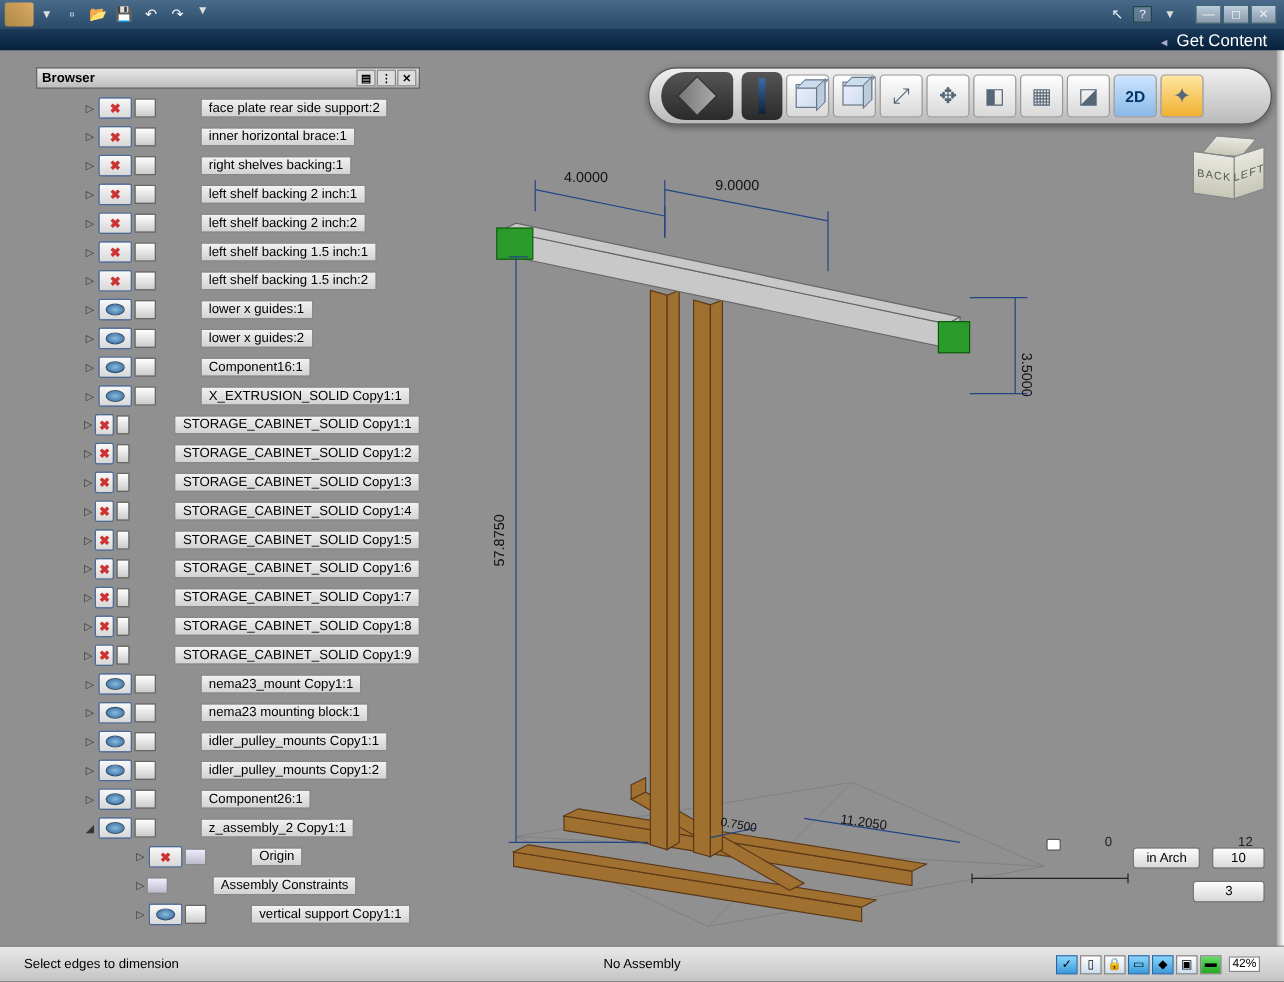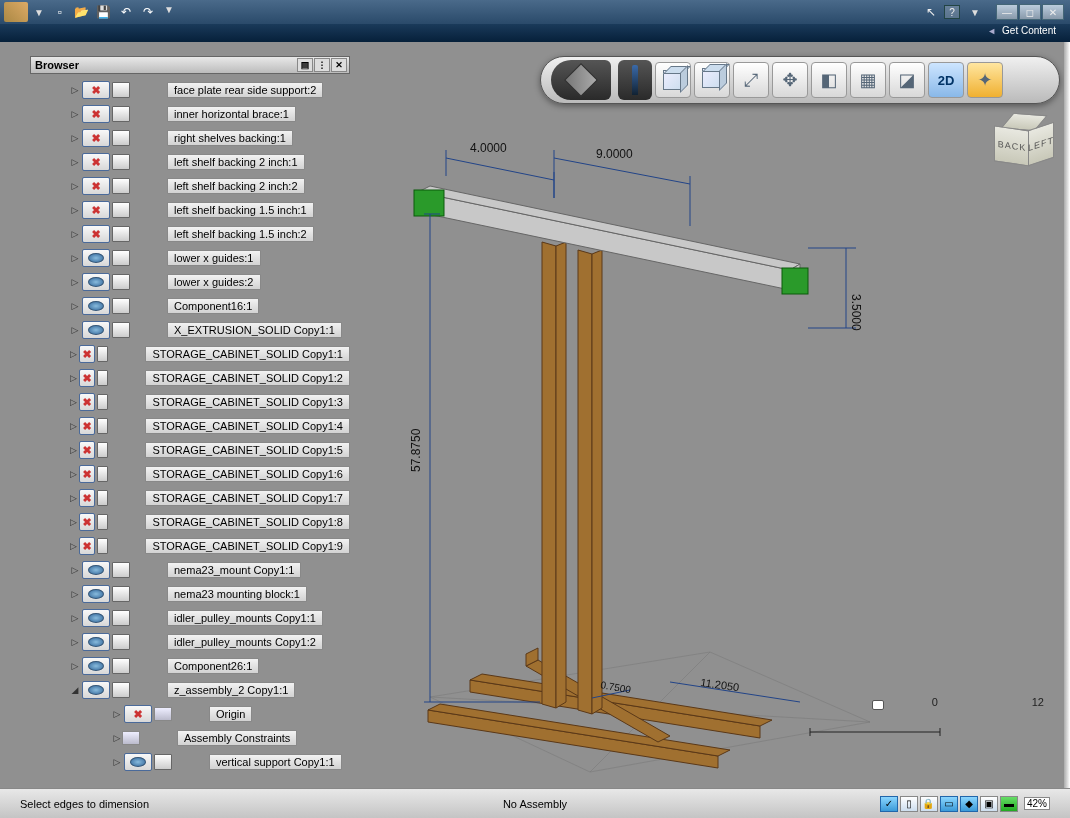--- a/index.html
+++ b/index.html
@@ -13,21 +13,21 @@
 .title-bar .qat div { width:16px; height:16px; display:flex; align-items:center; justify-content:center; color:#fff; }
 .title-bar .apptitle { position:absolute; left:50%; transform:translateX(-50%); }
 .title-bar .doctitle { color:#fff; margin-left:6px;}
 .title-bar .right-ctrl { margin-left:auto; display:flex; gap:8px; align-items:center; padding-right:6px;}
 .title-bar .right-ctrl .btn { width:16px; height:14px; border:1px solid #244; display:flex; align-items:center; justify-content:center; font-size:10px; background:rgba(255,255,255,0.2); }
 .win-btns { display:flex; gap:1px; margin-left:6px; }
 .win-btns div { width:22px; height:16px; background:linear-gradient(#bcd,#89a); border:1px solid #467; display:flex; align-items:center; justify-content:center; font-size:10px; }
 
 
 .ribbon-strip { height: 18px; background: linear-gradient(#1a3a5a,#06203a); position:relative; }
-.get-content { position:absolute; right:14px; top:1px; color:#fff; font-size:10px; }
+.get-content { position:absolute; right:14px; top:1px; color:#fff; font-size:14px; }
 .get-content::before { content:"◄"; font-size:9px; margin-right:6px; color:#aac; }
 
 
 .main { position:absolute; top:42px; left:0; right:0; bottom:26px; background:#909090; }
 
 
 .browser { position:absolute; top:14px; left:30px; width:320px; background:transparent; }
 .browser-head { height:18px; background:linear-gradient(#e8e8e8,#bcbcbc); border:1px solid #666; display:flex; align-items:center; font-size:11px; font-weight:bold; padding-left:4px; }
 .browser-head .hbtns { margin-left:auto; display:flex; gap:1px; padding-right:2px;}
 .browser-head .hbtns div { width:16px; height:14px; border:1px solid #888; background:#ddd; font-size:9px; display:flex; align-items:center; justify-content:center;}
@@ -72,21 +72,21 @@
 .grid-line { stroke:#777; stroke-width:0.5; }
 .wood { fill:#a07030; stroke:#5a3818; stroke-width:1; }
 .rail { fill:#c8c8c8; stroke:#666; stroke-width:1; }
 .green-plate { fill:#2a9a2a; stroke:#0a5a0a; stroke-width:1;}
 
 
 .bottom-ctrls { position:absolute; right:16px; bottom:40px; display:flex; flex-direction:column; gap:10px; align-items:flex-end; }
 .bc-row { display:flex; gap:10px;}
 .bc-box { background:linear-gradient(#fdfdfd,#d8d8d8); border:1px solid #777; border-radius:3px; padding:2px 10px; font-size:11px; min-width:44px; text-align:center;}
 .ruler-nums { position:absolute; bottom:84px; right:26px; display:flex; gap:94px; font-size:11px; color:#222;}
-.ruler-nums span:last-child { margin-left:0px;}
+.ruler-nums span:last-child { margin-left:11px;}
 .slider-knob { width:12px; height:10px; background:#fff; border:1px solid #555; display:inline-block; border-radius:2px;}
 
 
 .status { position:absolute; bottom:0; left:0; right:0; height:30px; background:linear-gradient(#e8e8e8,#c4c4c4); border-top:1px solid #888; display:flex; align-items:center; font-size:11px; padding:0 20px; }
 .status .mid { position:absolute; left:50%; transform:translateX(-50%);}
 .status .sright { margin-left:auto; display:flex; gap:2px; align-items:center;}
 .sbtn { width:18px; height:16px; border:1px solid #888; background:linear-gradient(#fff,#cde); display:flex;align-items:center;justify-content:center;font-size:10px;}
 .sbtn.on { background:linear-gradient(#8bd6ff,#3a9ad8); border-color:#26a;}
 .sbtn.grn { background:linear-gradient(#6d6,#2a2);}
 .zoom { font-size:10px; margin-left:4px; background:#fff; border:1px solid #888; padding:0 2px;}
@@ -211,20 +211,29 @@
     <div class="tool td">2D</div>
     <div class="tool or">✦</div>
   </div>
 
   <div class="viewcube">
     <div class="face top"></div>
     <div class="face back">BACK</div>
     <div class="face left">LEFT</div>
   </div>
 
+  <div class="bottom-ctrls">
+    <div class="bc-row">
+      <div class="bc-box">in Arch</div>
+      <div class="bc-box">10</div>
+    </div>
+    <div class="bc-row">
+      <div class="bc-box" style="min-width:60px">3</div>
+    </div>
+  </div>
 
   <div class="browser">
     <div class="browser-head">
       <span>Browser</span>
       <div class="hbtns">
         <div>▤</div>
         <div>⋮</div>
         <div>✕</div>
       </div>
     </div>

